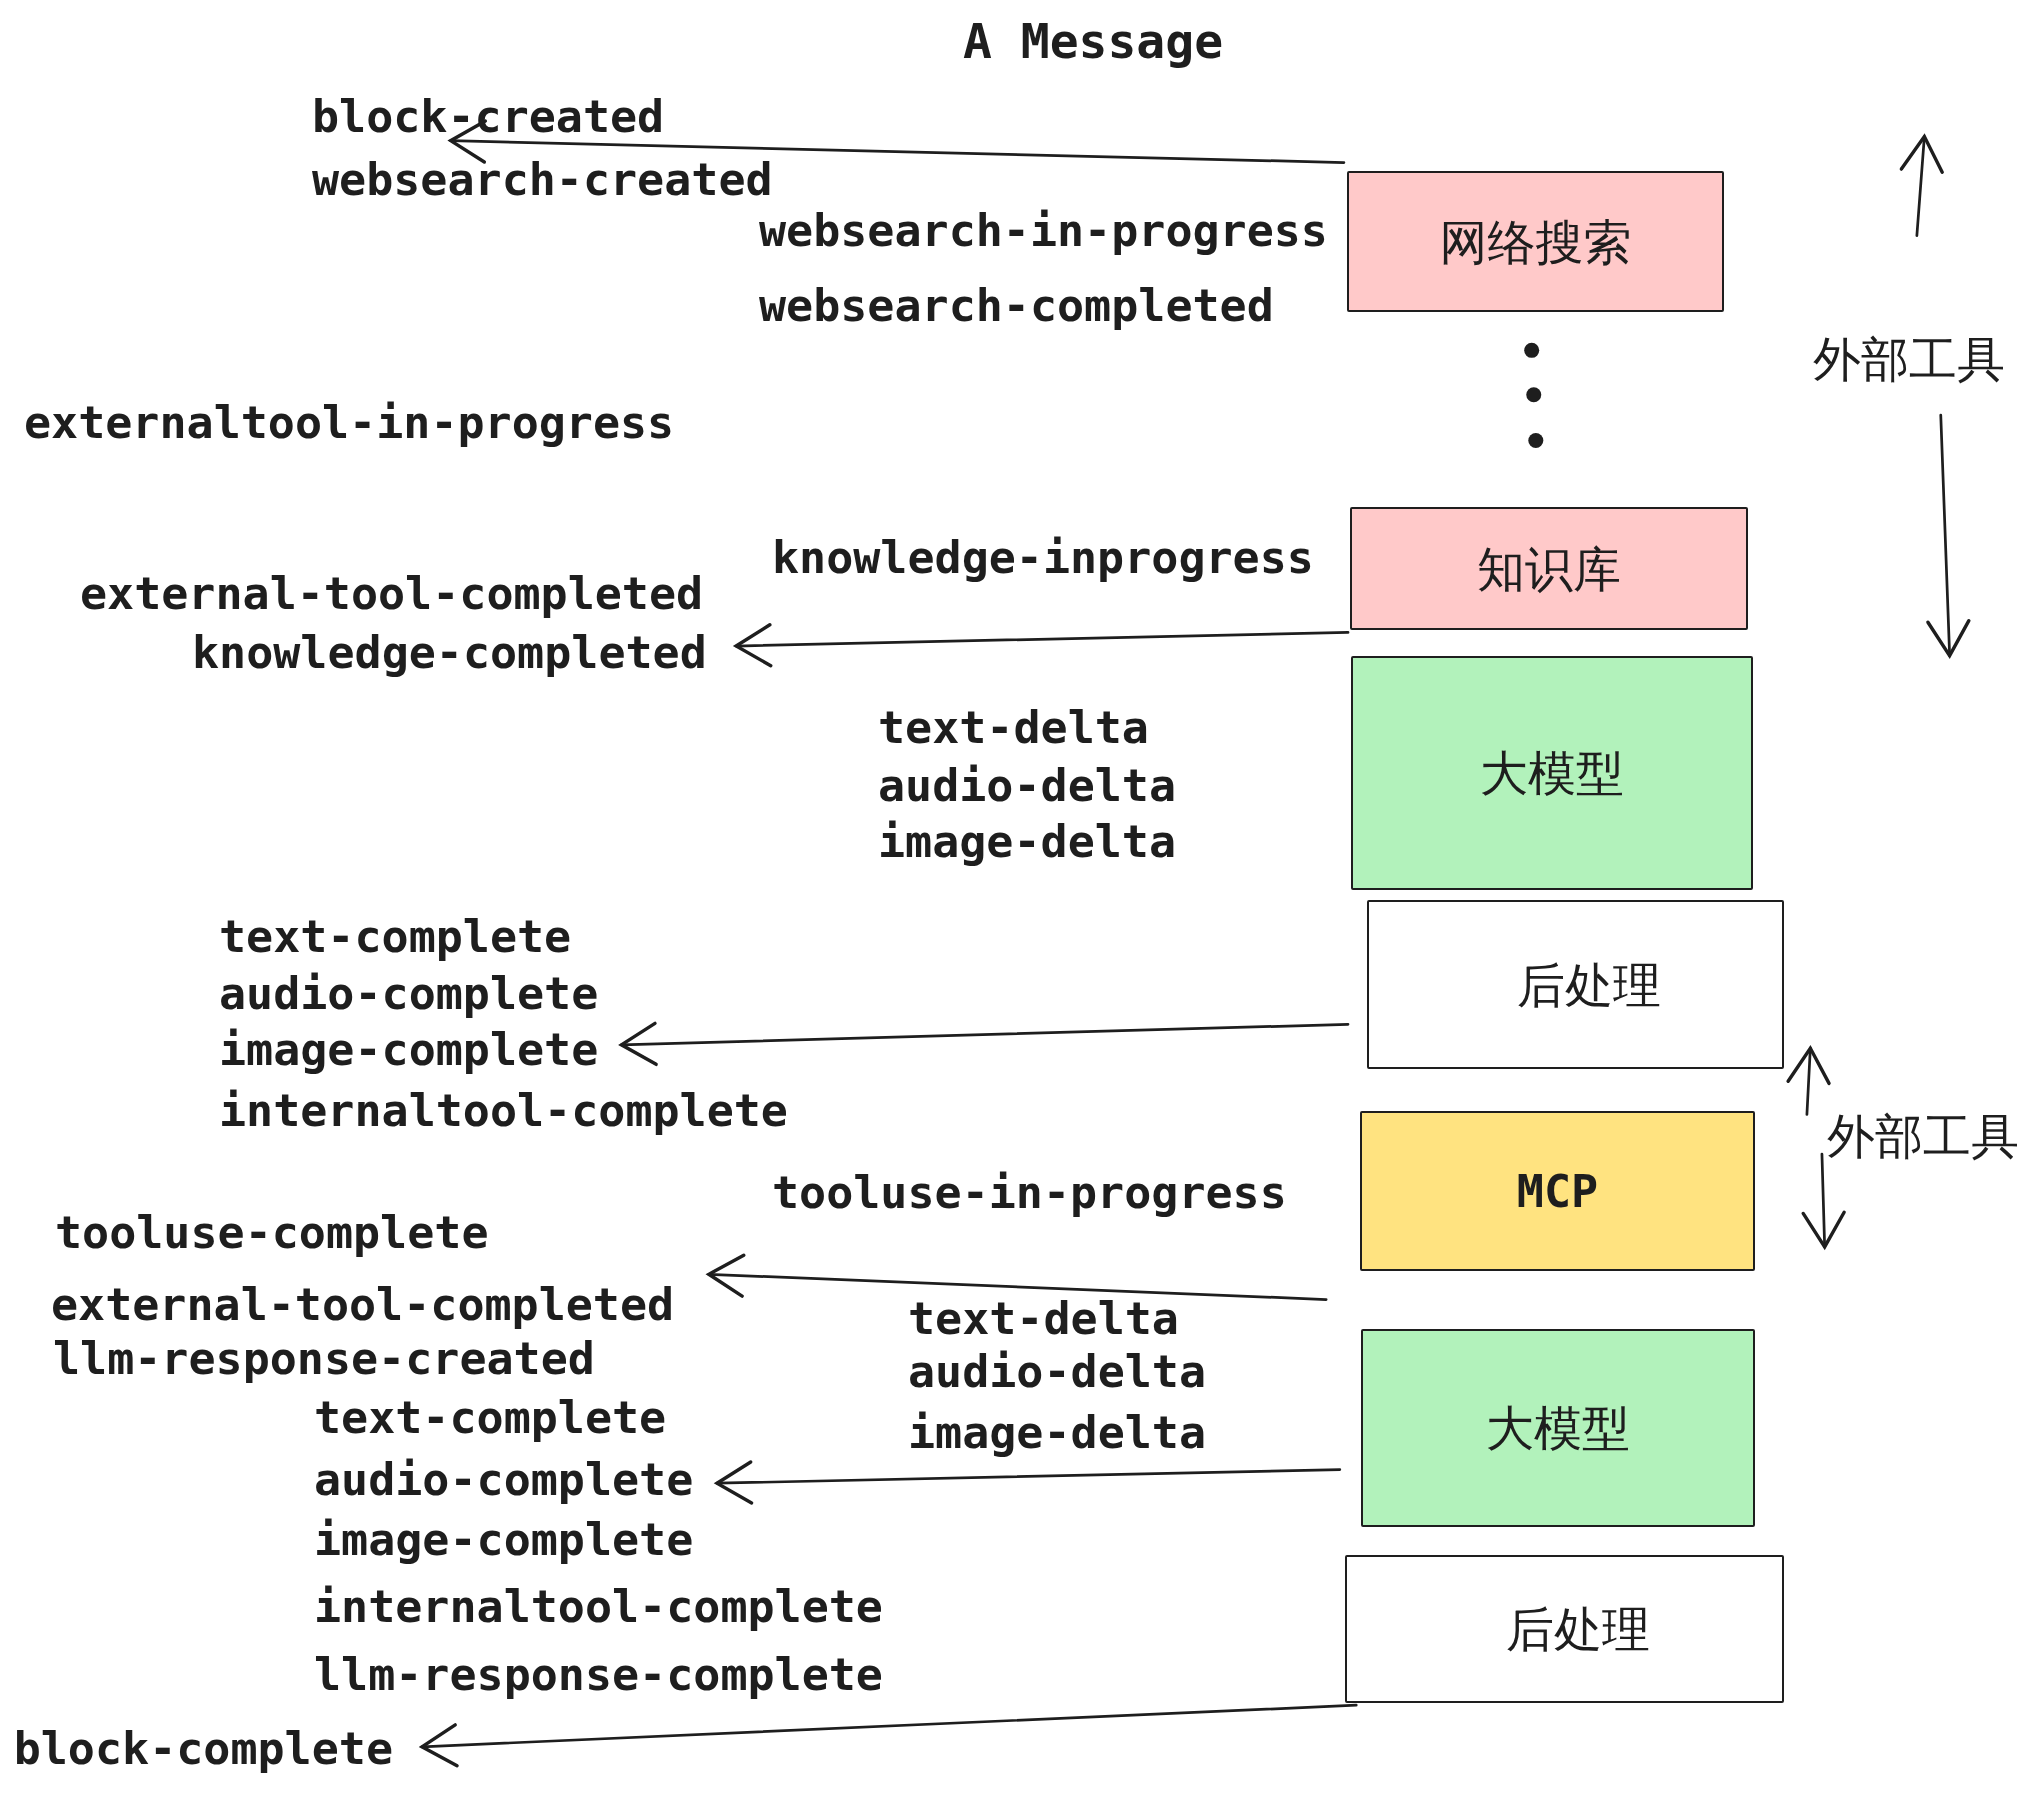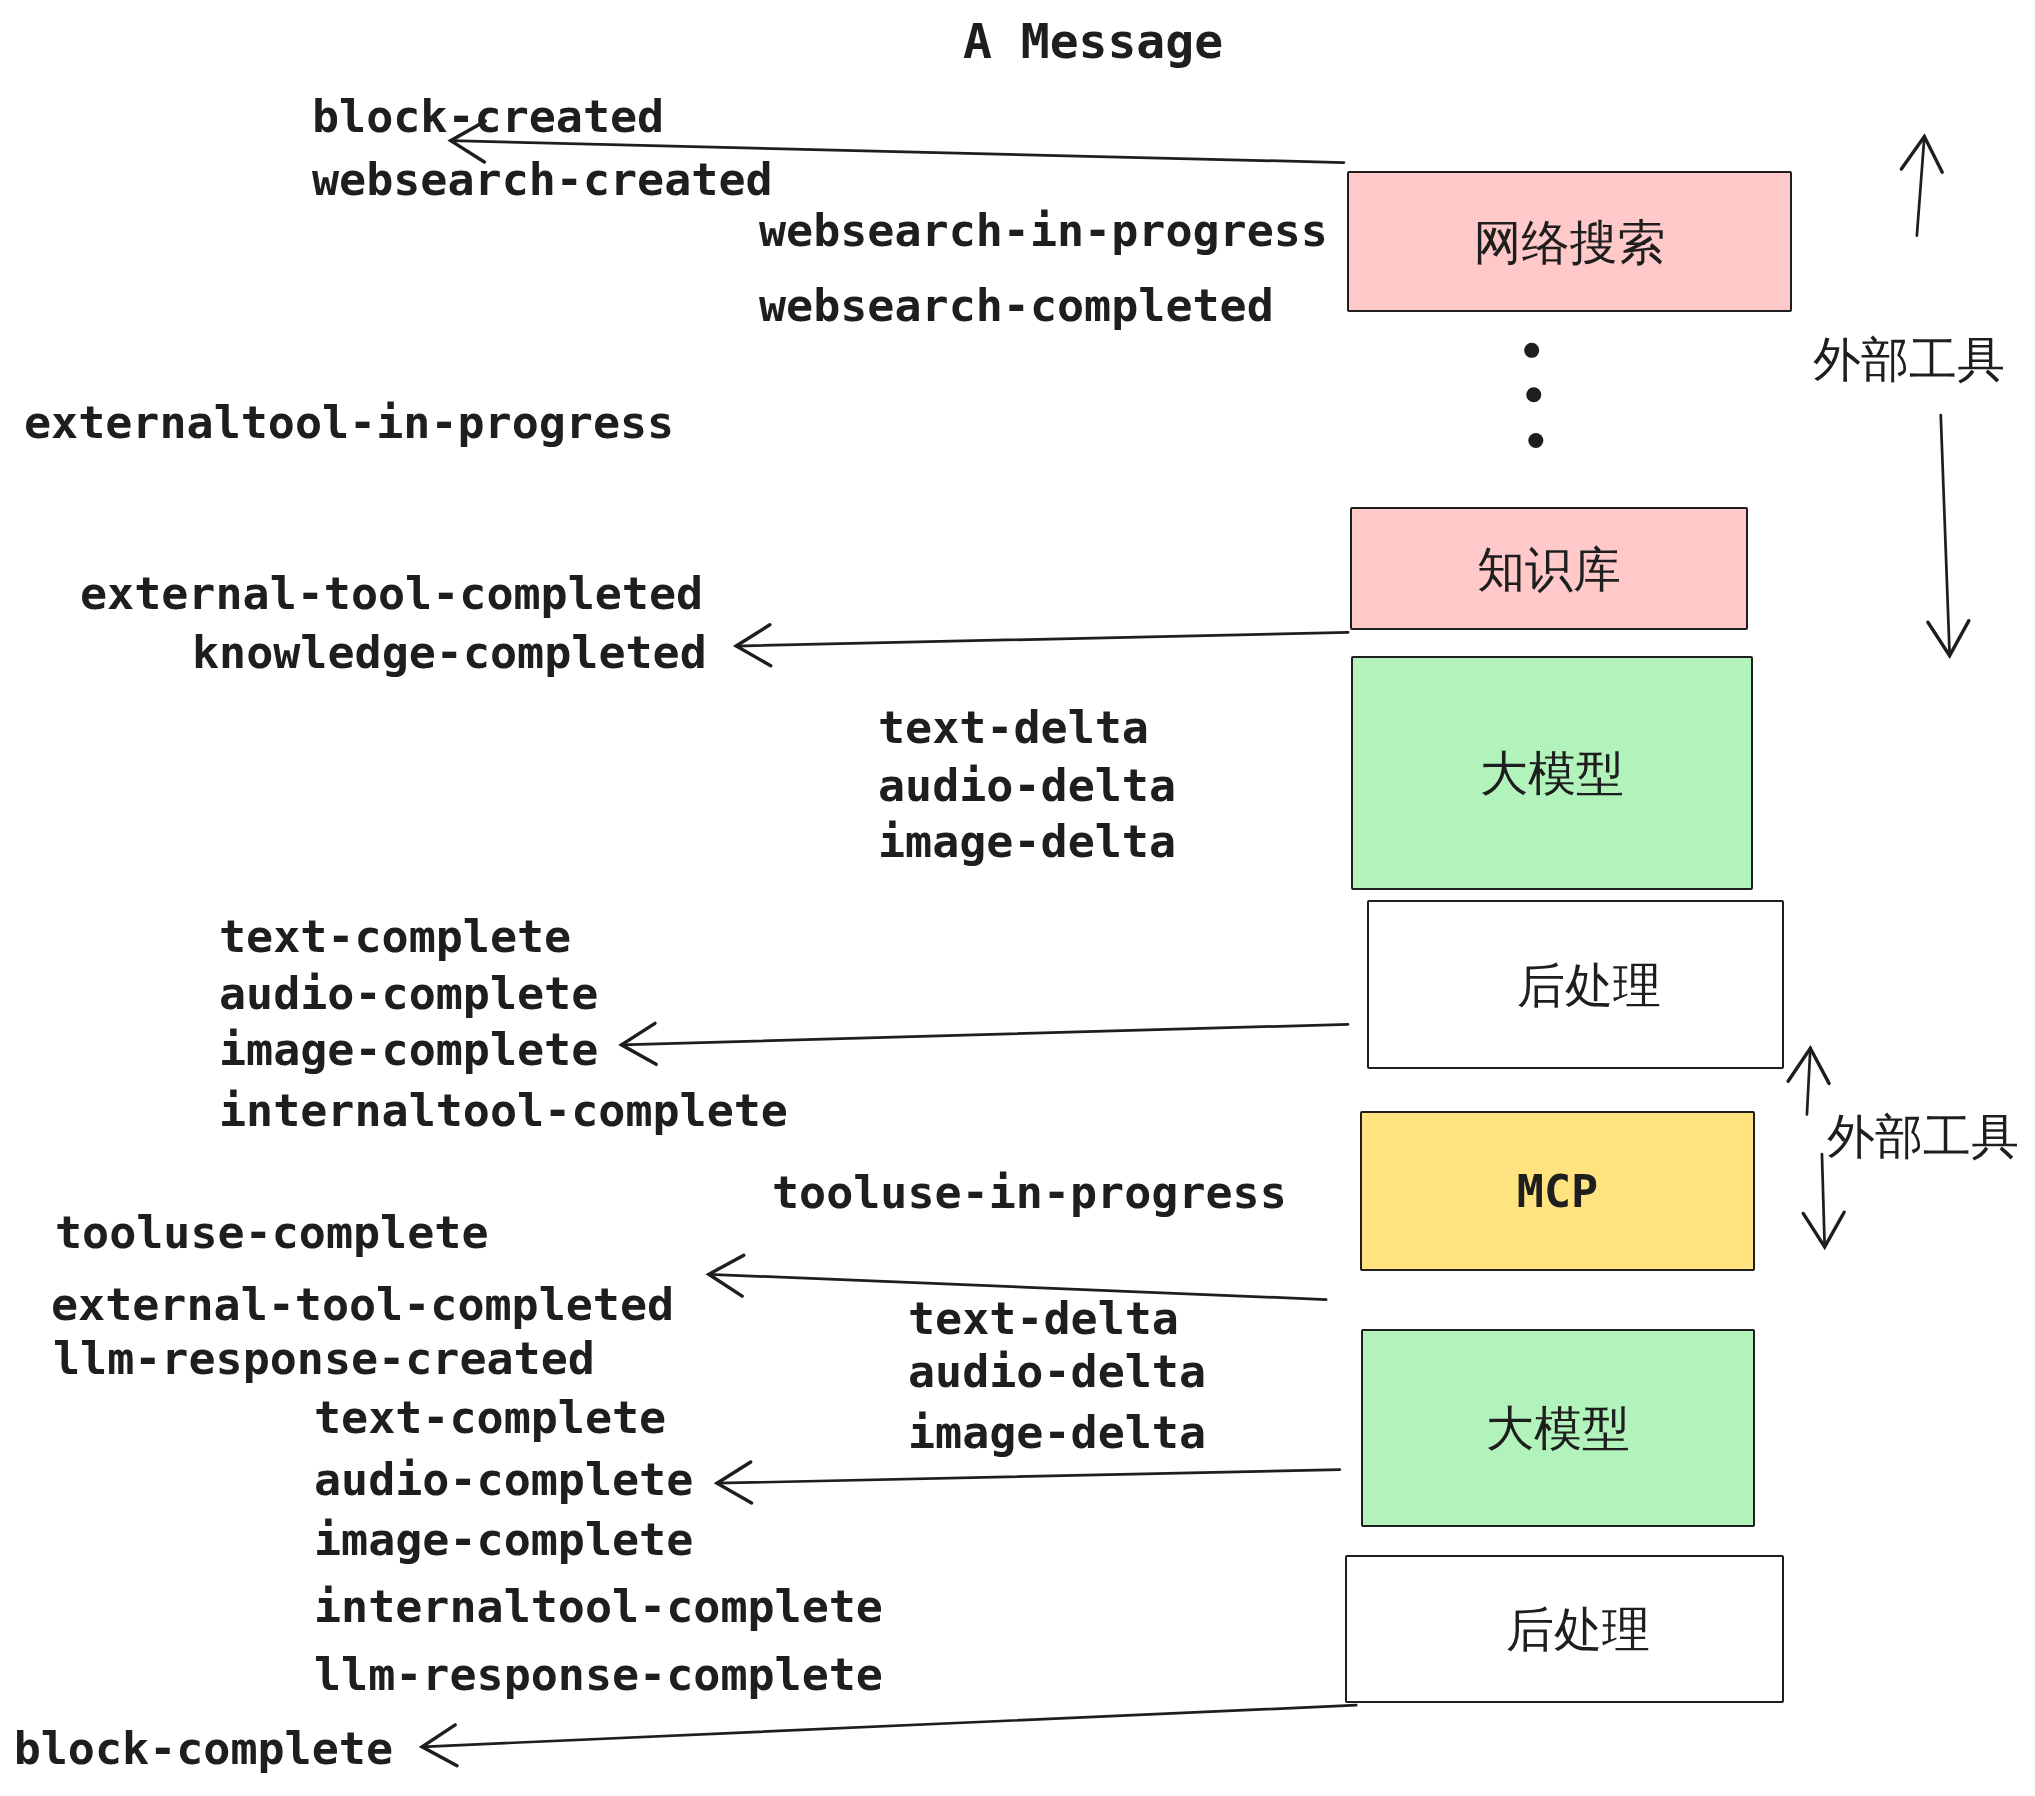--- a/index.html
+++ b/index.html
@@ -83,21 +83,21 @@
     <line x1="2646" y1="1632" x2="2651" y2="1535" marker-end="url(#ah)"></line>
     <line x1="2668" y1="1690" x2="2672" y2="1826" marker-end="url(#ah)"></line>
 
     <circle cx="2243" cy="513" r="11"></circle>
     <circle cx="2246" cy="578" r="11"></circle>
     <circle cx="2249" cy="645" r="11"></circle>
   </svg>
 
   <div class="title" style="left:1093px;top:41px">A Message</div>
 
-  <div class="box pink" style="left:1347px;top:171px;width:445px;height:141px">
+  <div class="box pink" style="left:1347px;top:171px;width:377px;height:141px">
     <span class="cjk">网络搜索</span>
   </div>
   <div class="box pink" style="left:1350px;top:507px;width:398px;height:123px">
     <span class="cjk">知识库</span>
   </div>
   <div class="box green" style="left:1351px;top:642px;width:402px;height:234px">
     <span class="cjk">大模型</span>
   </div>
   <div class="box white" style="left:1367px;top:900px;width:417px;height:169px">
     <span class="cjk">后处理</span>
@@ -113,20 +113,21 @@
   </div>
 
   <div class="side-label cjk" style="left:1909px;top:359px">外部工具</div>
   <div class="side-label cjk" style="left:1923px;top:1136px">外部工具</div>
 
   <div class="evt" style="left:312px;top:116px">block-created</div>
   <div class="evt" style="left:312px;top:179px">websearch-created</div>
   <div class="evt" style="left:759px;top:230px">websearch-in-progress</div>
   <div class="evt" style="left:759px;top:305px">websearch-completed</div>
   <div class="evt" style="left:24px;top:422px">externaltool-in-progress</div>
+  <div class="evt" style="left:772px;top:557px">knowledge-inprogress</div>
   <div class="evt" style="left:80px;top:593px">external-tool-completed</div>
   <div class="evt" style="left:192px;top:652px">knowledge-completed</div>
   <div class="evt" style="left:878px;top:727px">text-delta</div>
   <div class="evt" style="left:878px;top:785px">audio-delta</div>
   <div class="evt" style="left:878px;top:841px">image-delta</div>
   <div class="evt" style="left:219px;top:936px">text-complete</div>
   <div class="evt" style="left:219px;top:993px">audio-complete</div>
   <div class="evt" style="left:219px;top:1049px">image-complete</div>
   <div class="evt" style="left:219px;top:1110px">internaltool-complete</div>
   <div class="evt" style="left:772px;top:1192px">tooluse-in-progress</div>

